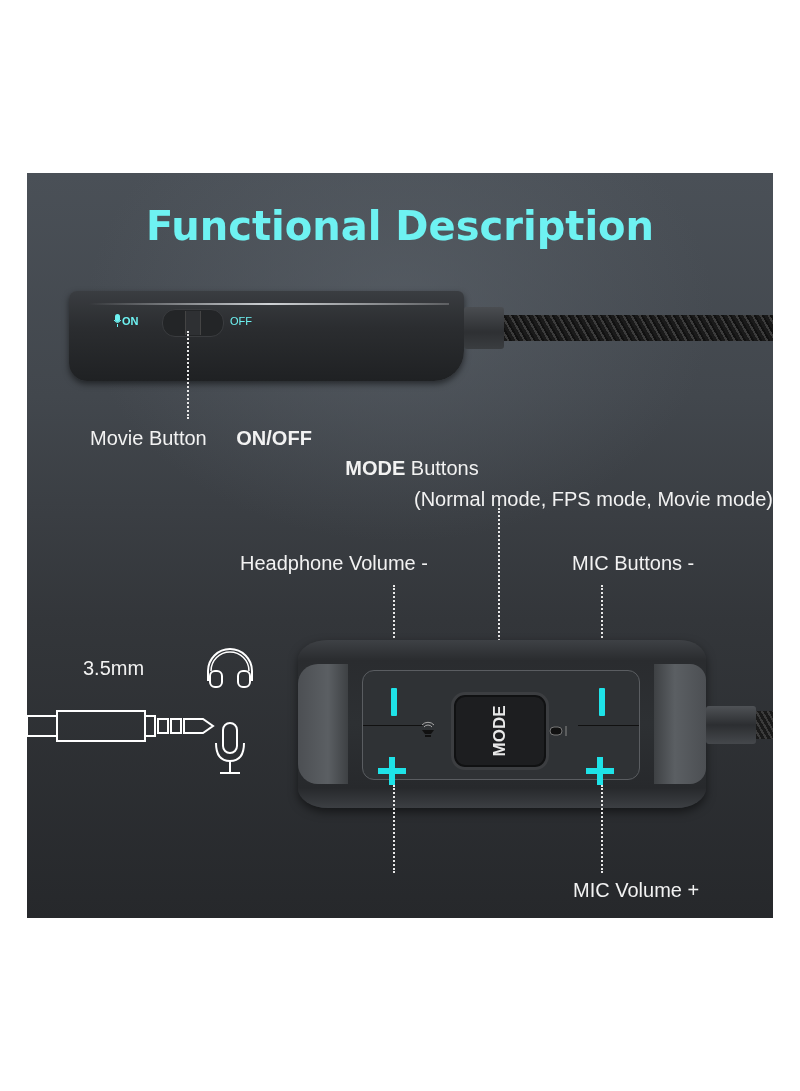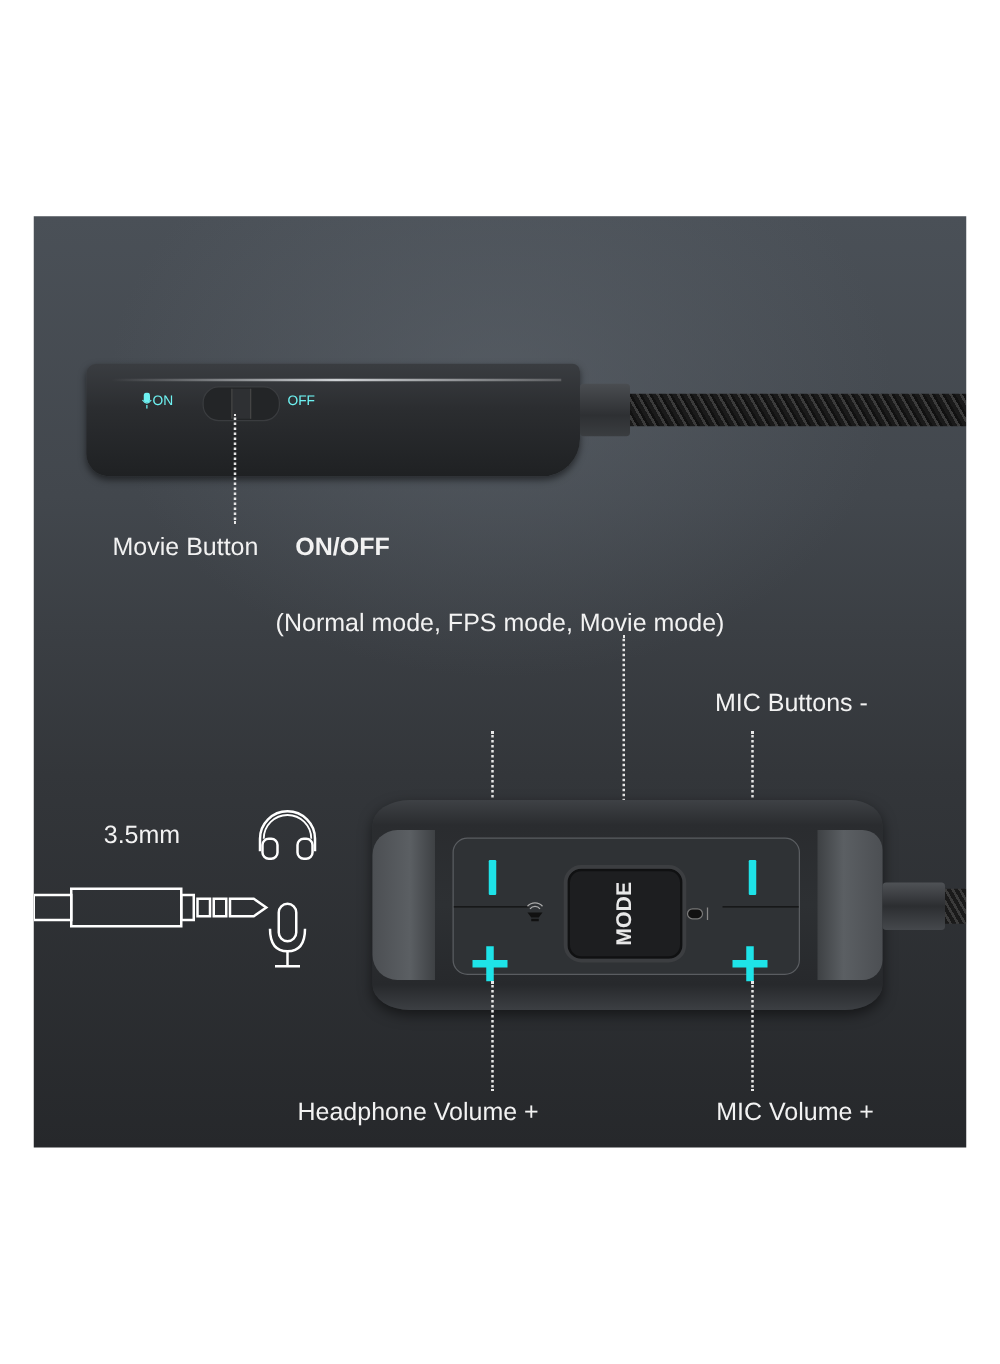--- a/index.html
+++ b/index.html
@@ -25,21 +25,21 @@
     position:absolute; left:42px; top:118px; width:395px; height:90px;
     background:linear-gradient(180deg,#3a3d41 0%,#2b2d30 40%,#1f2123 100%);
     border-radius:8px 6px 30px 18px;
     box-shadow:0 3px 6px rgba(0,0,0,0.5);
   }
   .mute-shine { position:absolute; left:20px; top:12px; width:360px; height:2px; background:linear-gradient(90deg,rgba(255,255,255,0),#cfd2d5,rgba(255,255,255,0.2)); }
   .mute-collar { position:absolute; left:437px; top:134px; width:40px; height:42px; background:linear-gradient(180deg,#4a4d51,#2e3033 60%,#3a3d40); border-radius:3px; }
   .cable-top { position:absolute; left:477px; top:142px; width:269px; height:26px;
     background:repeating-linear-gradient(60deg,#1a1a1a 0 3px,#3b3b3b 3px 5px,#111 5px 7px);
   }
-  .mute-on { position:absolute; left:95px; top:142px; color:#6ef2f2; font-size:11px; font-weight:normal; }
+  .mute-on { position:absolute; left:95px; top:142px; color:#6ef2f2; font-size:11px; font-weight:bold; }
   .mute-off { position:absolute; left:203px; top:142px; color:#6ef2f2; font-size:11px; font-weight:normal; }
   .mute-slider { position:absolute; left:135px; top:136px; width:60px; height:26px; border-radius:13px; background:#232527; border:1px solid #3a3c3f; }
   .mute-knob { position:absolute; left:22px; top:1px; width:14px; height:24px; background:#2e3033; border-left:1px solid #444; border-right:1px solid #444; }
 
   
   .dev {
     position:absolute; left:271px; top:467px; width:408px; height:168px;
     background:linear-gradient(180deg,#3e4145 0%,#2a2c2f 12%,#2d3033 50%,#27292c 88%,#3c3f43 100%);
     border-radius:30px 26px 30px 30px / 20px 20px 20px 20px;
     box-shadow:0 4px 10px rgba(0,0,0,0.5);
@@ -57,20 +57,21 @@
   .dev-collar { position:absolute; left:679px; top:533px; width:50px; height:38px; background:linear-gradient(180deg,#4f5256,#2c2e31 50%,#45484c); border-radius:3px; }
   .cable-bot { position:absolute; left:729px; top:538px; width:17px; height:28px; background:repeating-linear-gradient(60deg,#1a1a1a 0 3px,#3b3b3b 3px 5px); }
 
   .icon-svg { position:absolute; }
 </style>
 </head>
 <body>
 
 <div class="panel">
 
+  <div class="title">Functional Description</div>
 
   <div class="mute-body">
     <div class="mute-shine"></div>
   </div>
   <div class="mute-collar"></div>
   <div class="cable-top"></div>
 
   <svg class="icon-svg" style="left:86px;top:141px" width="9" height="13" viewBox="0 0 9 13">
     <rect x="2" y="0" width="5" height="8" rx="2.5" fill="#6ef2f2"></rect>
     <path d="M1 6 Q4.5 11 8 6" stroke="#6ef2f2" fill="none" stroke-width="1"></path>
@@ -78,22 +79,24 @@
   </svg>
   <div class="mute-on">ON</div>
   <div class="mute-slider">
     <div class="mute-knob"></div>
   </div>
   <div class="mute-off">OFF</div>
 
   <div class="dots" style="left:160px;top:158px;height:88px"></div>
   <div class="label" style="left:63px;top:254px"><span>Movie Button </span><b>ON/OFF</b></div>
 
-  <div class="label" style="left:0;right:0;top:315px;text-align:center">(Normal mode, FPS mode, Movie mode)</div>
+  <div class="label" style="left:0;right:0;top:284px;text-align:center"><b>MODE</b><span> Buttons</span></div>
+  <div class="label" style="left:0;right:0;top:315px;text-align:right">(Normal mode, FPS mode, Movie mode)</div>
 
+  <div class="label" style="left:213px;top:379px">Headphone Volume -</div>
   <div class="label" style="left:545px;top:379px">MIC Buttons -</div>
 
   <div class="dots" style="left:366px;top:412px;height:100px"></div>
   <div class="dots" style="left:471px;top:335px;height:200px"></div>
   <div class="dots" style="left:574px;top:412px;height:100px"></div>
 
   <div class="label" style="left:56px;top:484px">3.5mm</div>
   <svg class="icon-svg" style="left:0;top:535px" width="192" height="36" viewBox="0 0 192 36">
     <rect x="0" y="8" width="30" height="20" fill="none" stroke="#fff" stroke-width="2"></rect>
     <rect x="30" y="3" width="88" height="30" fill="none" stroke="#fff" stroke-width="2"></rect>
@@ -144,15 +147,14 @@
 
     <div class="minus-bar" style="left:301px;top:48px"></div>
     <div class="plus" style="left:288px;top:117px"></div>
   </div>
   <div class="dev-collar"></div>
   <div class="cable-bot"></div>
 
   <div class="dots" style="left:366px;top:612px;height:88px"></div>
   <div class="dots" style="left:574px;top:612px;height:88px"></div>
 
-  <div class="label" style="left:211px;top:706px">Headphone Volume +</div>
   <div class="label" style="left:546px;top:706px">MIC Volume +</div>
 </div>
 
 </body></html>

